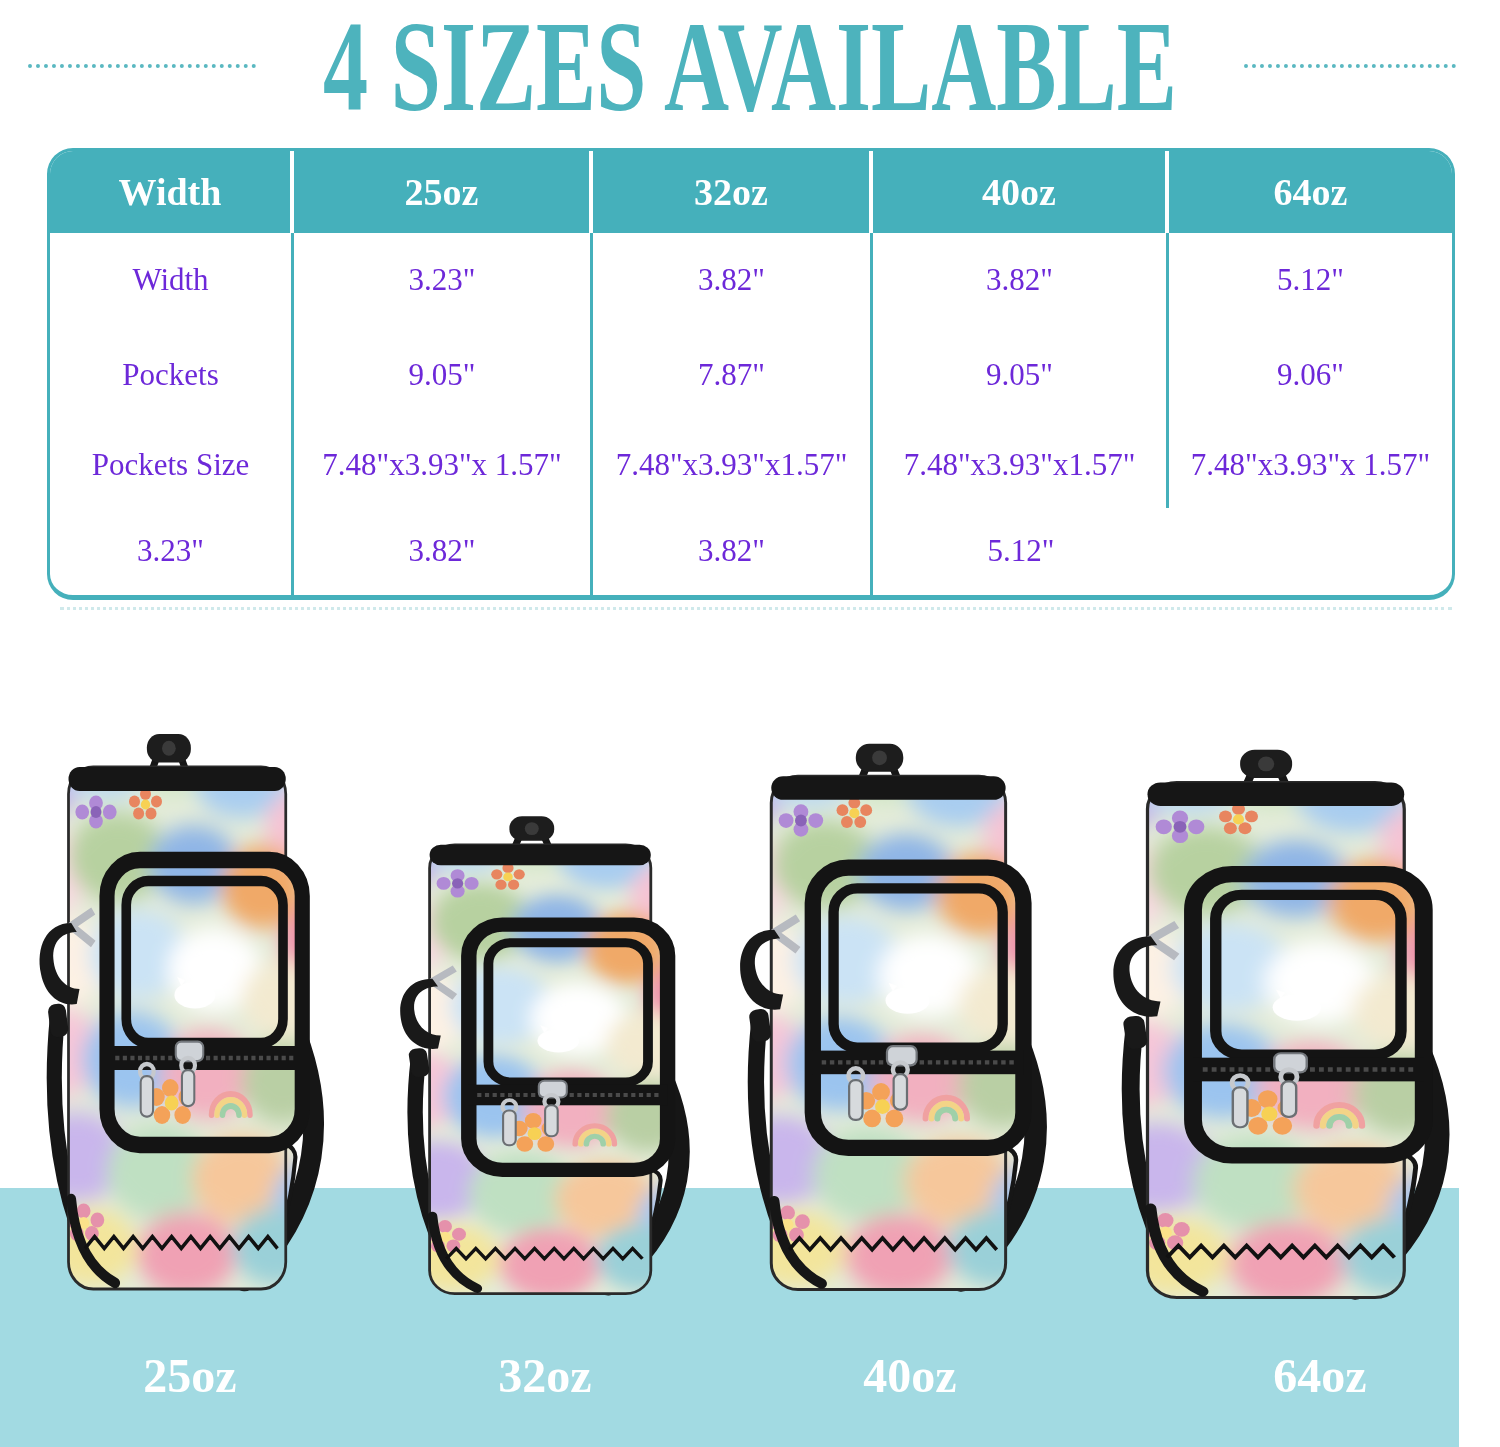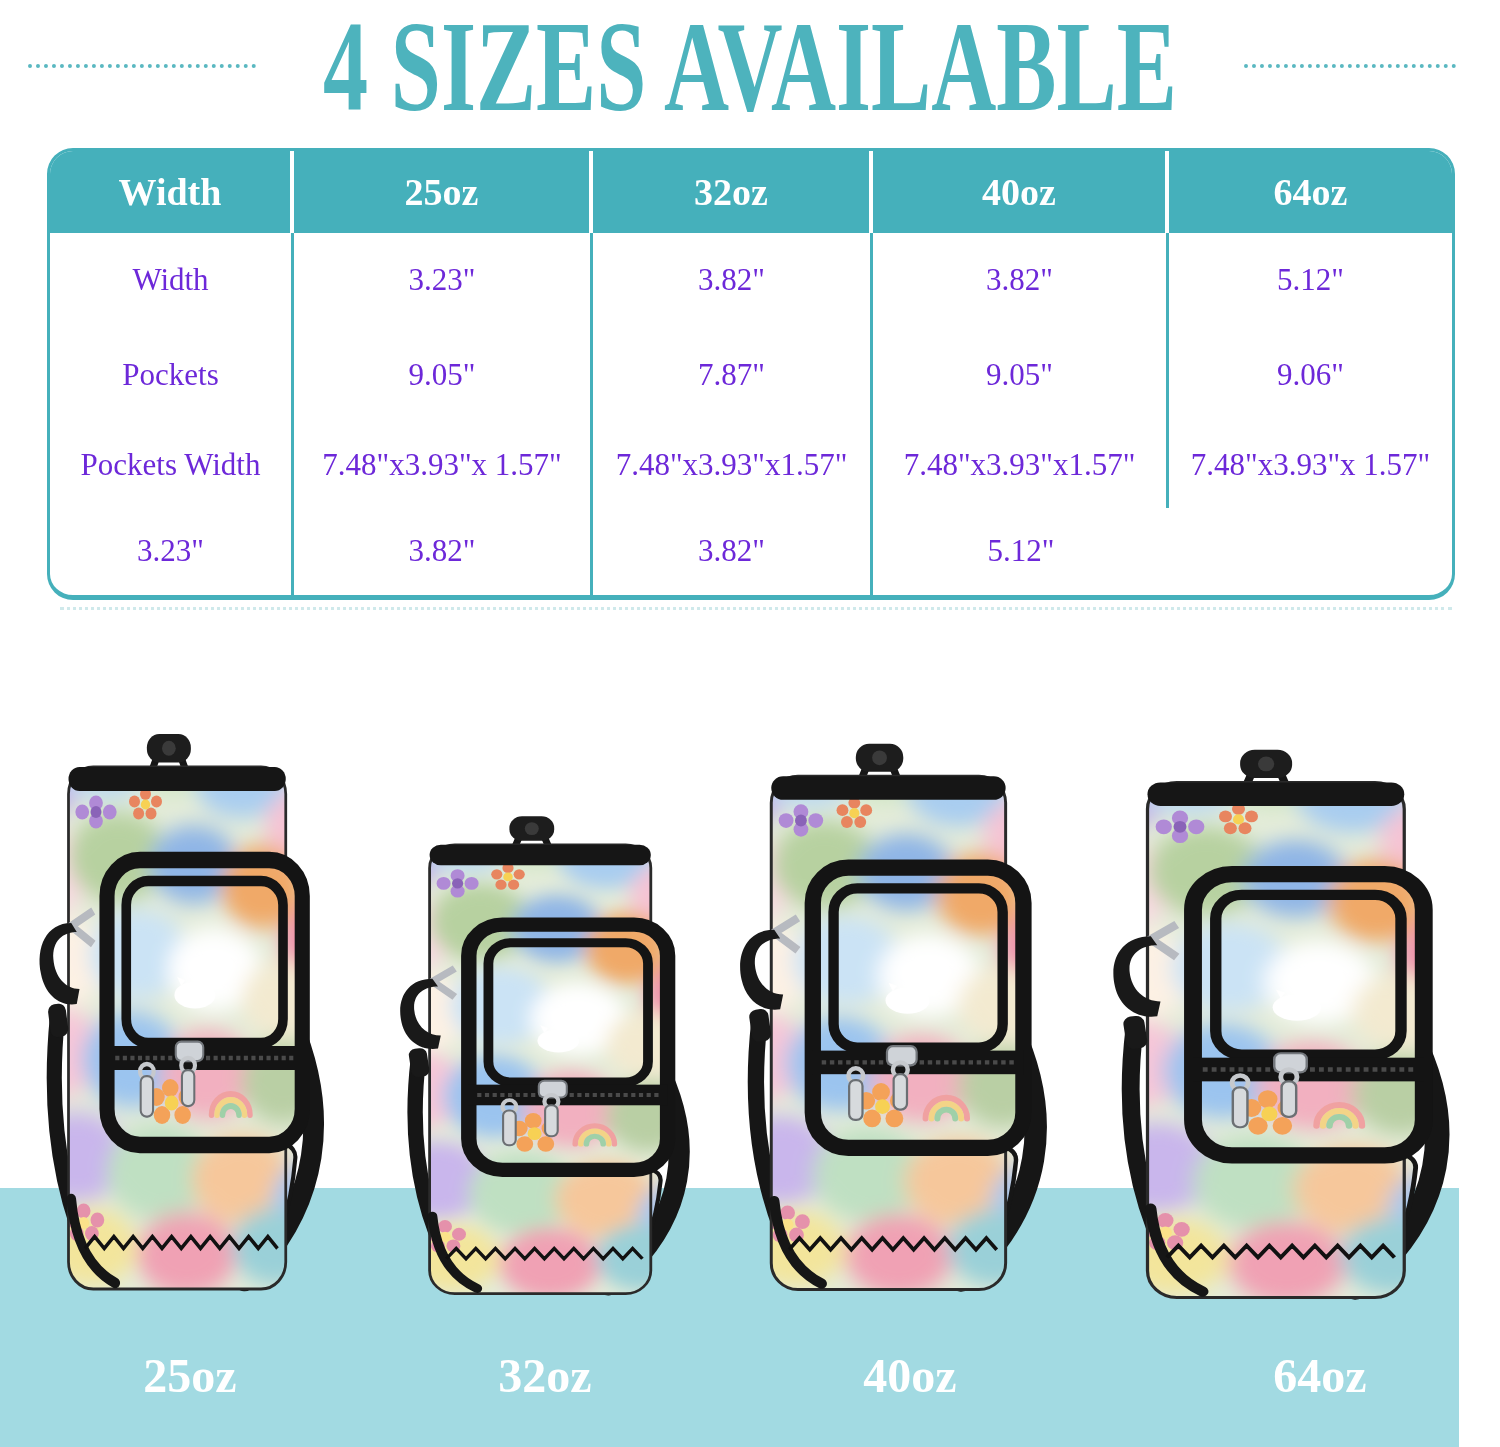--- a/index.html
+++ b/index.html
@@ -68,21 +68,21 @@
     <div class="td sep">3.82"</div>
     <div class="td sep">3.82"</div>
     <div class="td">5.12"</div>
 
     <div class="td sep">Pockets</div>
     <div class="td sep">9.05"</div>
     <div class="td sep">7.87"</div>
     <div class="td sep">9.05"</div>
     <div class="td">9.06"</div>
 
-    <div class="td sep">Pockets Width</div>
+    <div class="td sep">Pockets Size</div>
     <div class="td sep">7.48"x3.93"x 1.57"</div>
     <div class="td sep">7.48"x3.93"x1.57"</div>
     <div class="td sep">7.48"x3.93"x1.57"</div>
     <div class="td">7.48"x3.93"x 1.57"</div>
 
     <div class="td sep">3.23"</div>
     <div class="td sep">3.82"</div>
     <div class="td sep">3.82"</div>
     <div class="td">5.12"</div>
   </div>

